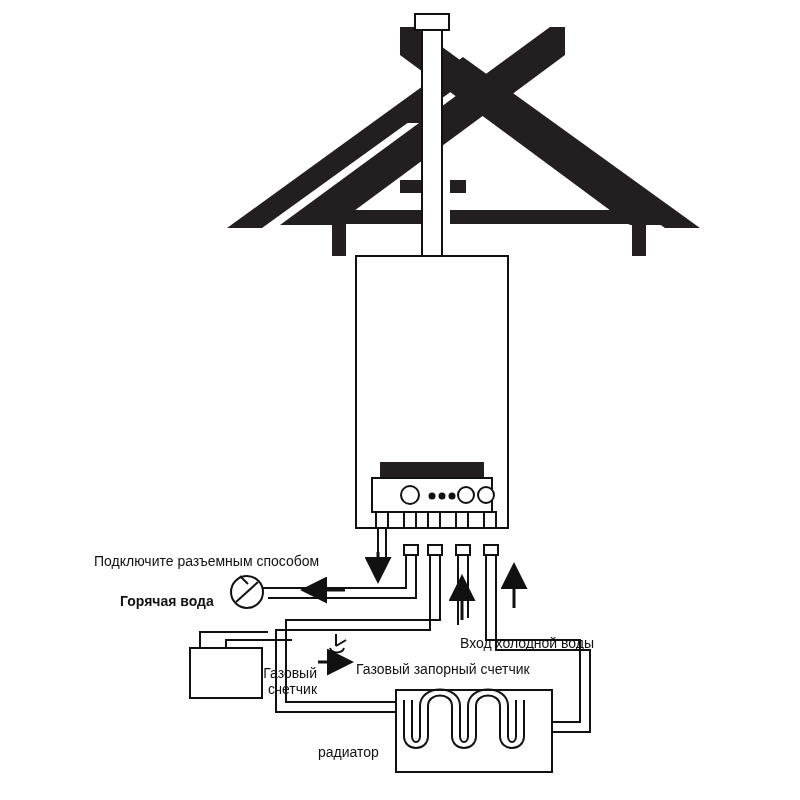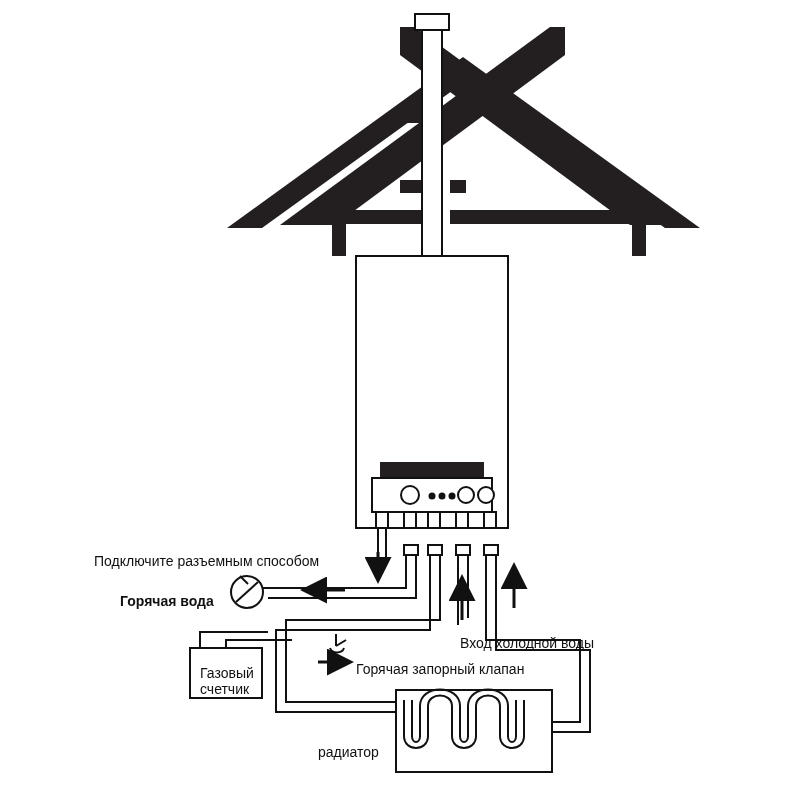--- a/index.html
+++ b/index.html
@@ -28,21 +28,22 @@
     position: absolute;
     font-family: "Liberation Sans", sans-serif;
     font-size: 14px;
     color: #111111;
     white-space: nowrap;
     line-height: 1.15;
   }
   .lbl.two-line {
     white-space: normal;
     width: 90px;
-    text-align: left;
+    text-align: right;
+    margin-left: 27px;
   }
 </style>
 </head>
 <body>
 
 <div id="stage">
 
   <svg id="diagram-svg" viewBox="0 0 800 800">
     <defs>
       <marker id="arrowhead" markerWidth="9" markerHeight="9" refX="7" refY="4.5" orient="auto">
@@ -153,17 +154,17 @@
       <line x1="378" y1="552" x2="378" y2="578"></line>
       <line x1="318" y1="662" x2="348" y2="662"></line>
       <line x1="462" y1="620" x2="462" y2="580"></line>
       <line x1="514" y1="608" x2="514" y2="568"></line>
     </g>
   </svg>
 
   <div class="lbl" style="left:94px; top:553px;">Подключите разъемным способом</div>
   <div class="lbl" style="left:120px; top:593px;font-weight:bold;">Горячая вода</div>
   <div class="lbl" style="left:460px; top:635px;">Вход холодной воды</div>
-  <div class="lbl" style="left:356px; top:661px;">Горячая запорный клапан</div>
+  <div class="lbl" style="left:356px; top:661px;">Газовый запорный счетчик</div>
   <div class="lbl two-line" style="left:200px; top:665px;">Газовый счетчик</div>
   <div class="lbl" style="left:310px; top:744px;padding-left:8px;">радиатор</div>
 
 </div>
 
 </body></html>

